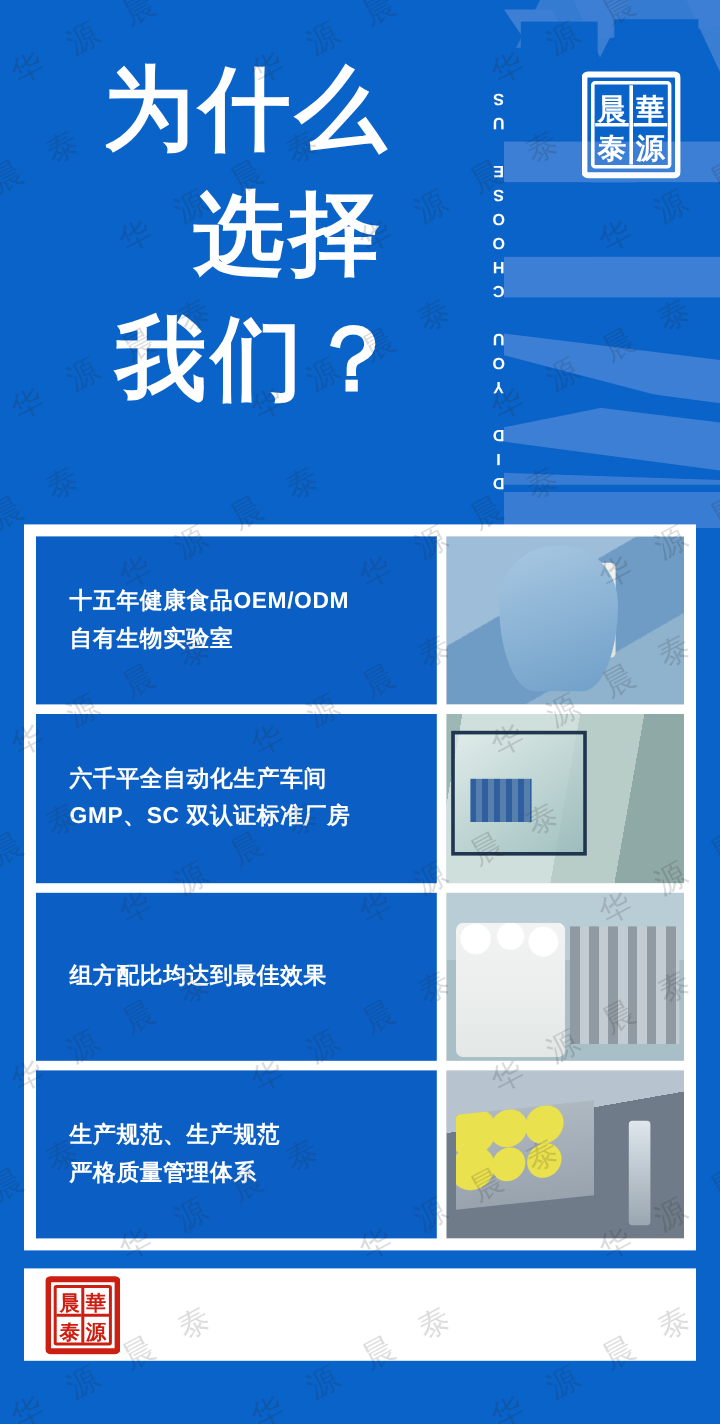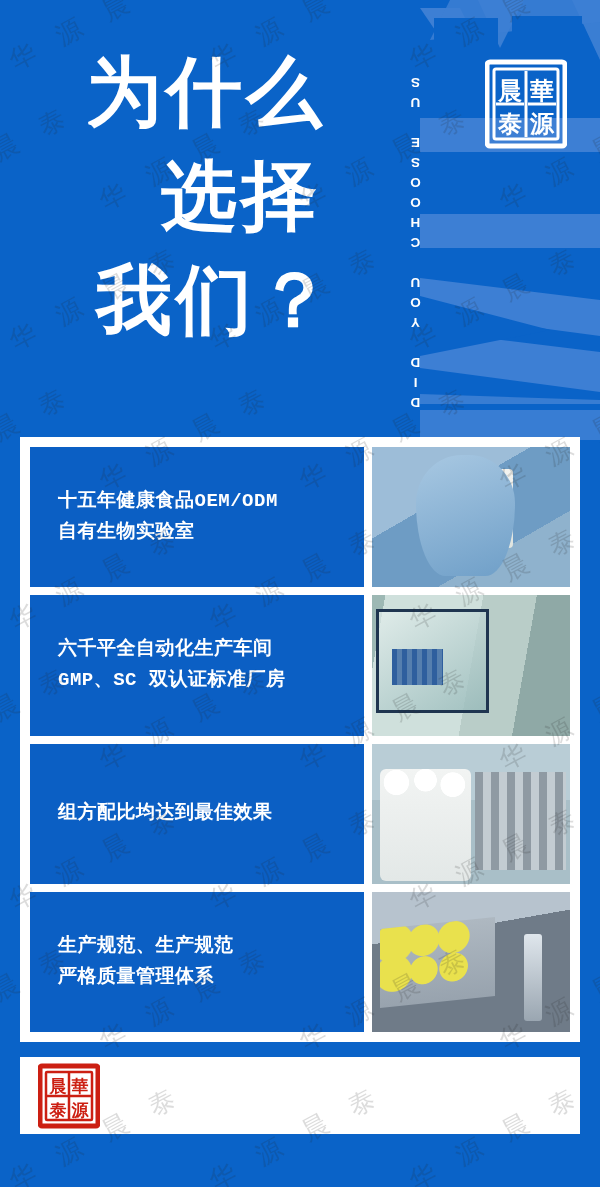--- a/index.html
+++ b/index.html
@@ -114,21 +114,20 @@
   
   .panel {
     position: absolute;
     left: 20px;
     top: 437px;
     width: 560px;
     height: 605px;
     background: #ffffff;
     padding: 10px;
     z-index: 25;
-    font-family: Liberation Mono, monospace;
   }
   .rows {
     display: flex;
     flex-direction: column;
     gap: 8px;
     height: 100%;
   }
   .row {
     display: flex;
     gap: 8px;

